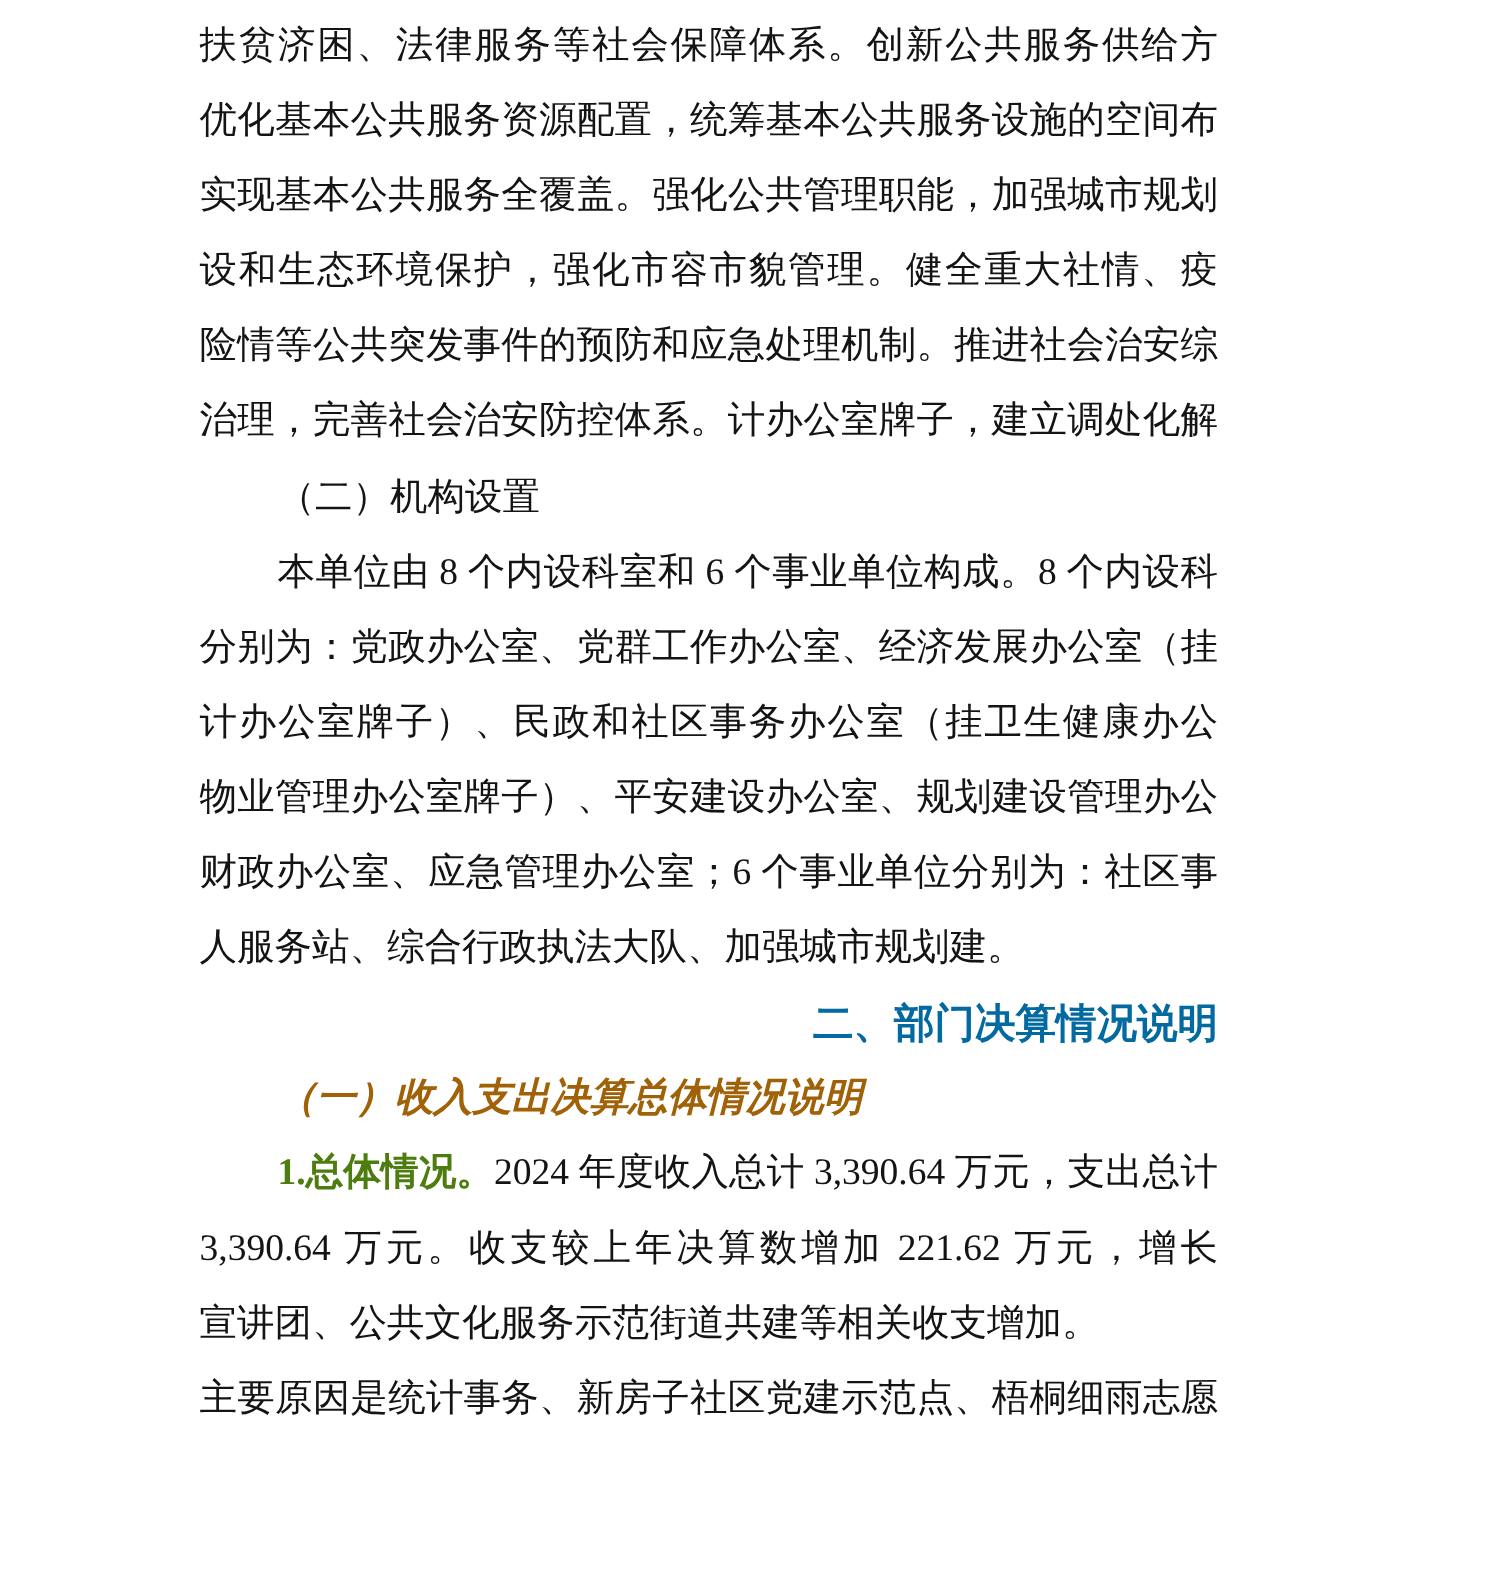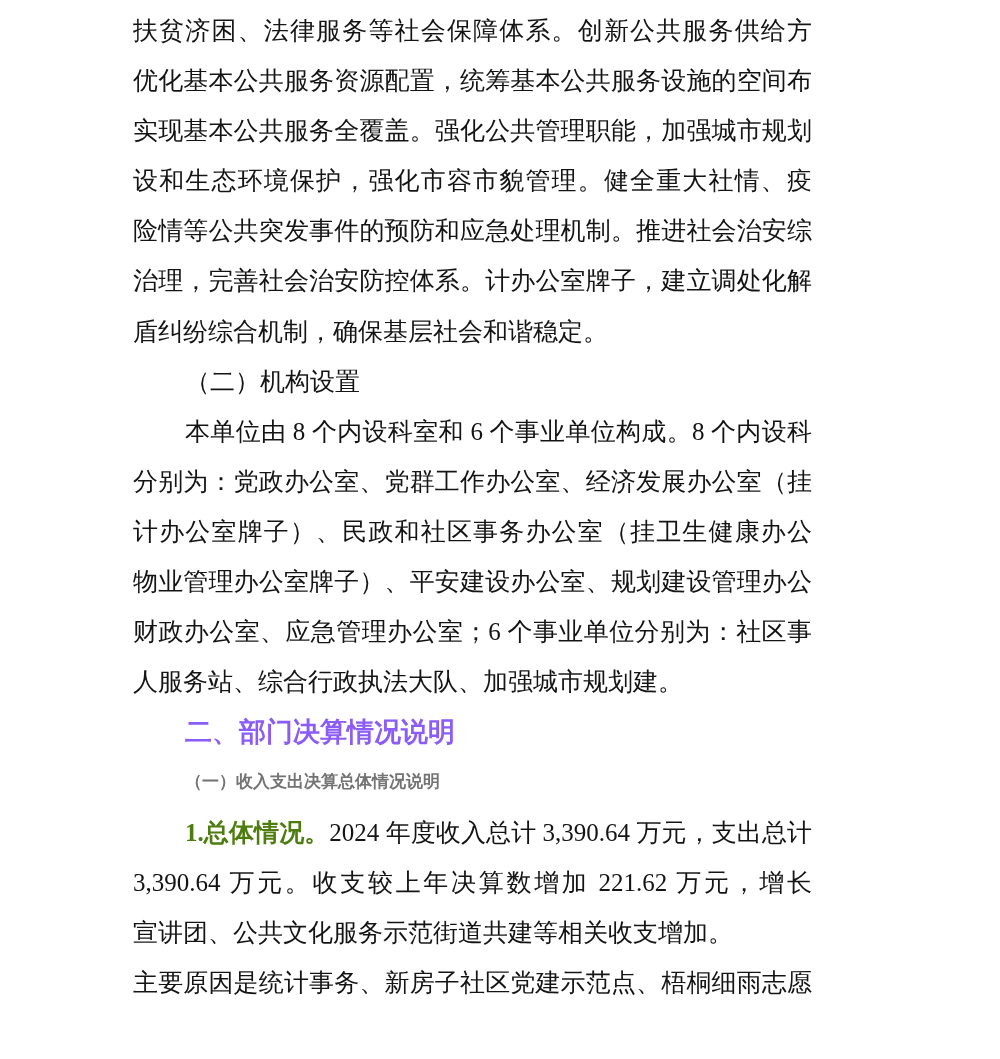--- a/index.html
+++ b/index.html
@@ -34,43 +34,44 @@
     text-align: justify;
     text-align-last: justify;
   }
   .line.indent { text-indent: 52px; }
 
   
   .para.hei-heading .line {
     font-family: "Liberation Sans", "DejaVu Sans", sans-serif;
     font-weight: bold;
     font-size: 27px;
-    color: #8b5cf6;
+    color: #0369a1;
+    text-align: right;
   }
   
   .para.kai-bold-heading .line {
     font-weight: bold;
-    font-size: 17px;
-    color: #737373;
+    font-size: 26px;
+    color: #a16207;
+    font-style: italic;
   }
   .bold-run { font-weight: bold; color: #4d7c0f; }
 </style>
 </head>
 <body>
 
 <div class="page">
   <div class="content" id="doc">
       <div class="para body">
         <div class="line fill">扶贫济困、法律服务等社会保障体系。创新公共服务供给方式，</div>
         <div class="line fill">优化基本公共服务资源配置，统筹基本公共服务设施的空间布局，</div>
         <div class="line fill">实现基本公共服务全覆盖。强化公共管理职能，加强城市规划建</div>
         <div class="line fill">设和生态环境保护，强化市容市貌管理。健全重大社情、疫情、</div>
         <div class="line fill">险情等公共突发事件的预防和应急处理机制。推进社会治安综合</div>
         <div class="line fill">治理，完善社会治安防控体系。计办公室牌子，建立调处化解矛</div>
-        <div class="line">盾纠纷综合机制，确保基层社会和谐稳定。</div>
       </div>
       <div class="para body">
         <div class="line indent">（二）机构设置</div>
       </div>
       <div class="para body">
         <div class="line fill indent">本单位由 8 个内设科室和 6 个事业单位构成。8 个内设科室</div>
         <div class="line fill">分别为：党政办公室、党群工作办公室、经济发展办公室（挂统</div>
         <div class="line fill">计办公室牌子）、民政和社区事务办公室（挂卫生健康办公室、</div>
         <div class="line fill">物业管理办公室牌子）、平安建设办公室、规划建设管理办公室、</div>
         <div class="line fill">财政办公室、应急管理办公室；6 个事业单位分别为：社区事务</div>

